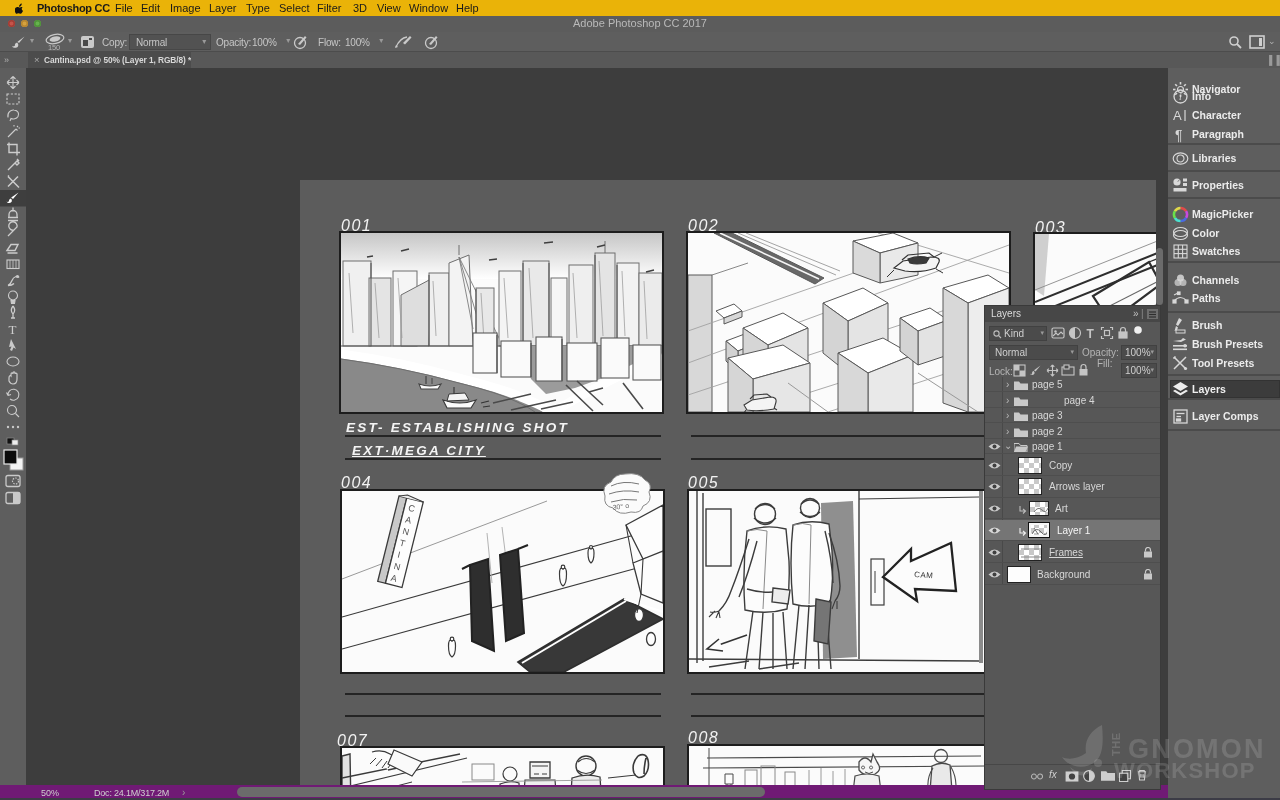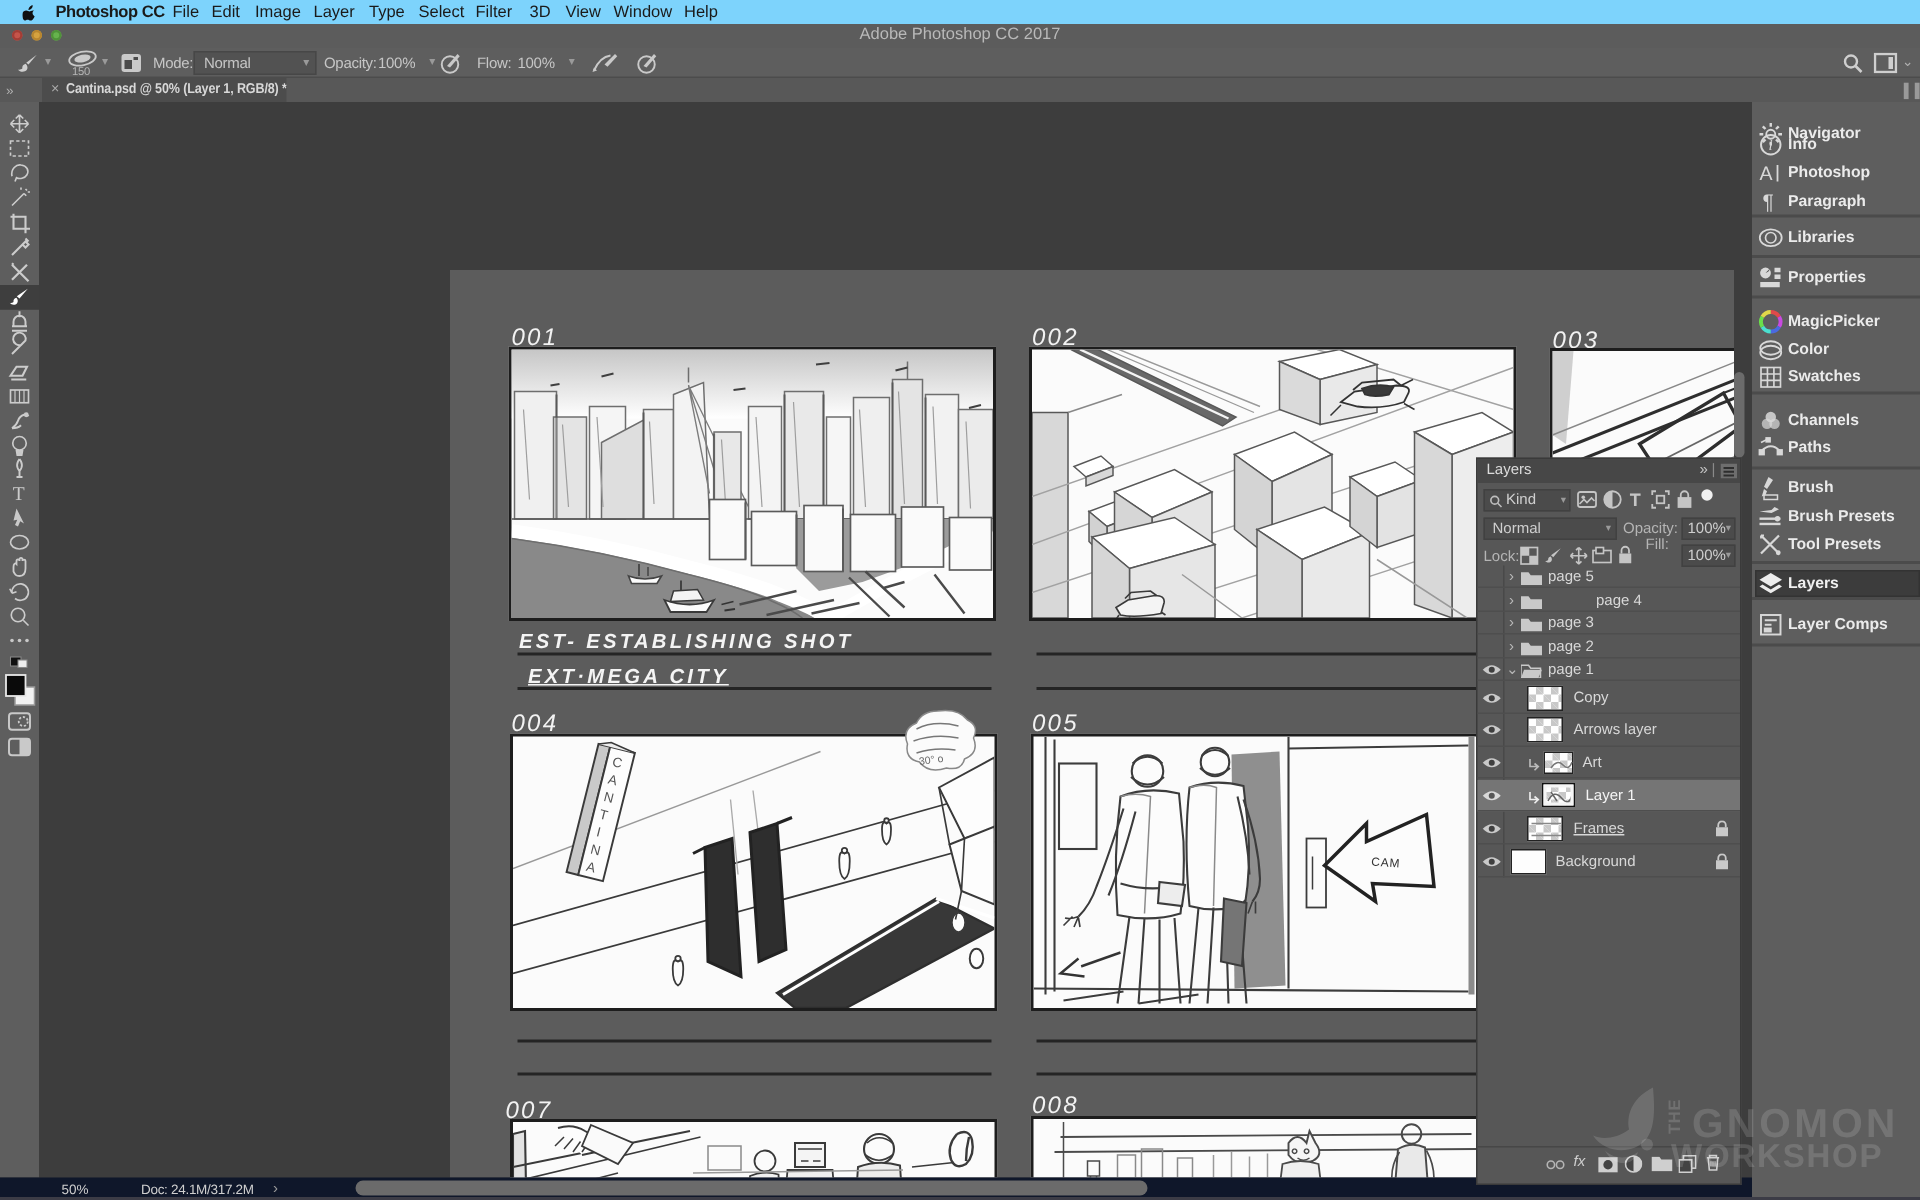--- a/index.html
+++ b/index.html
@@ -1,32 +1,32 @@
 <!DOCTYPE html>
 <html><head><meta charset="utf-8">
 <style>
 *{margin:0;padding:0;box-sizing:border-box;}
 html,body{width:1280px;height:800px;overflow:hidden;background:#3d3d3d;font-family:"Liberation Sans",sans-serif;}
-#menubar{position:absolute;left:0;top:0;width:1280px;height:16px;background:#7dd3fc;color:#1a1a1a;font-size:11px;}
+#menubar{position:absolute;left:0;top:0;width:1280px;height:16px;background:#eab308;color:#1a1a1a;font-size:11px;}
 #menubar span{position:absolute;top:1px;line-height:14px;}
 #titlebar{position:absolute;left:0;top:16px;width:1280px;height:16px;background:#5c5c5c;}
 .tl{position:absolute;top:4px;width:7px;height:7px;border-radius:50%;}
 #titletext{position:absolute;top:17px;left:0;width:1280px;text-align:center;font-size:11px;color:#b9b9b9;}
 #optionsbar{position:absolute;left:0;top:32px;width:1280px;height:20px;background:#5e5e5e;border-bottom:1px solid #4c4c4c;color:#c6c6c6;font-size:10px;letter-spacing:-0.2px;}
 #tabbar{position:absolute;left:0;top:52px;width:1280px;height:16px;background:#585858;}
 #tab1{position:absolute;left:28px;top:52px;width:163px;height:16px;background:#4c4c4c;color:#d8d8d8;font-size:9.5px;line-height:16px;white-space:nowrap;overflow:hidden;}
 #toolbar{position:absolute;left:0;top:68px;width:26px;height:717px;background:#5e5e5e;}
 #workarea{position:absolute;left:26px;top:68px;width:1142px;height:717px;background:#3d3d3d;}
 #document{position:absolute;left:300px;top:180px;width:856px;height:605px;background:#5c5c5c;overflow:hidden;}
 #dock{position:absolute;left:1168px;top:68px;width:112px;height:730px;background:#5e5e5e;color:#ebebeb;font-size:11px;}
 .dockrow{position:absolute;left:0;width:112px;height:19px;}
 .dockrow .lbl{position:absolute;left:24px;top:3px;font-weight:bold;font-size:10.5px;}
 .dockrow .ico{position:absolute;left:4px;top:1px;width:17px;height:17px;}
 .dsep{position:absolute;left:0;width:112px;height:2px;background:#4b4b4b;}
-#statusbar{position:absolute;left:0;top:785px;width:1168px;height:13px;background:#0f172a;color:#cfcfcf;font-size:10px;}
+#statusbar{position:absolute;left:0;top:785px;width:1168px;height:13px;background:#701a75;color:#cfcfcf;font-size:10px;}
 #bottomstrip{position:absolute;left:0;top:798px;width:1280px;height:2px;background:#3c3c46;}
 #layerspanel{position:absolute;left:984px;top:305px;width:177px;height:485px;background:#575757;border:1px solid #3a3a3a;font-size:10px;color:#d9d9d9;}
 .frame{position:absolute;background:#fbfbfb;border:2px solid #1d1d1d;overflow:hidden;}
 .flabel{position:absolute;color:#f2f2f2;font-size:16px;font-style:italic;letter-spacing:1.5px;}
 .capline{position:absolute;height:2px;background:#242424;}
 .captext{position:absolute;color:#f4f4f4;font-size:13.5px;letter-spacing:2.2px;font-style:italic;font-weight:bold;white-space:nowrap;}
 .lrow{position:absolute;left:0;width:175px;border-bottom:1px solid #4e4e4e;}
 .eye{position:absolute;left:3px;width:13px;height:9px;}
 .tri{position:absolute;font-size:8px;color:#b8b8b8;}
 .fold{position:absolute;width:14px;height:10px;}
@@ -72,21 +72,21 @@
       <ellipse cx="11" cy="6" rx="9" ry="4.5" fill="none" stroke="#c9c9c9" stroke-width="1.2" transform="rotate(-12 11 6)"></ellipse>
       <ellipse cx="11" cy="6" rx="5.5" ry="2.5" fill="#c9c9c9" transform="rotate(-12 11 6)"></ellipse>
     </svg>
 <span style="position:absolute;left:48px;top:11px;color:#b5b5b5;font-size:7.5px;">150</span>
 <span style="position:absolute;left:68px;top:4px;color:#9a9a9a;font-size:8px;">▾</span>
 <svg style="position:absolute;left:80px;top:3px;" width="15" height="14" viewBox="0 0 15 14">
       <rect x="1" y="1" width="13" height="12" rx="2" fill="#c9c9c9"></rect>
       <rect x="3" y="5" width="5" height="6" fill="#4a4a4a"></rect>
       <rect x="9" y="3" width="3" height="2" fill="#4a4a4a"></rect>
     </svg>
-<span style="position:absolute;left:102px;top:5px;">Mode:</span>
+<span style="position:absolute;left:102px;top:5px;">Copy:</span>
 <div style="position:absolute;left:129px;top:2px;width:82px;height:16px;background:#525252;border:1px solid #474747;">
       <span style="position:absolute;left:6px;top:2px;">Normal</span>
       <span style="position:absolute;right:4px;top:2px;color:#9a9a9a;font-size:8px;">▾</span>
     </div>
 <span style="position:absolute;left:216px;top:5px;">Opacity:</span>
 <div style="position:absolute;left:252px;top:2px;width:38px;height:16px;">
       <span style="position:absolute;left:0;top:3px;">100%</span>
       <span style="position:absolute;right:0;top:2px;color:#9a9a9a;font-size:8px;">▾</span>
     </div>
 <svg style="position:absolute;left:292px;top:2px;" width="17" height="16" viewBox="0 0 17 16">
@@ -553,21 +553,21 @@
         <circle cx="8.5" cy="8.5" r="6.5" stroke="#d8d8d8" fill="none" stroke-width="1.3"></circle>
         <text x="7" y="12" fill="#d8d8d8" font-size="10" font-style="italic" font-family="Liberation Serif,serif">i</text>
       </svg>
       <span class="lbl">Info</span>
     </div>
 <div class="dockrow" style="top:38px;">
       <svg class="ico" viewBox="0 0 17 17">
         <text x="1" y="13" fill="#d8d8d8" font-size="13">A</text>
         <line x1="13" y1="3" x2="13" y2="14" stroke="#d8d8d8" stroke-width="1.2"></line>
       </svg>
-      <span class="lbl">Photoshop</span>
+      <span class="lbl">Character</span>
     </div>
 <div class="dockrow" style="top:57px;">
       <svg class="ico" viewBox="0 0 17 17">
         <text x="3" y="13.5" fill="#d8d8d8" font-size="14">¶</text>
       </svg>
       <span class="lbl">Paragraph</span>
     </div>
 <div class="dsep" style="top:75px;"></div>
 <div class="dockrow" style="top:81px;">
       <svg class="ico" viewBox="0 0 17 17">

